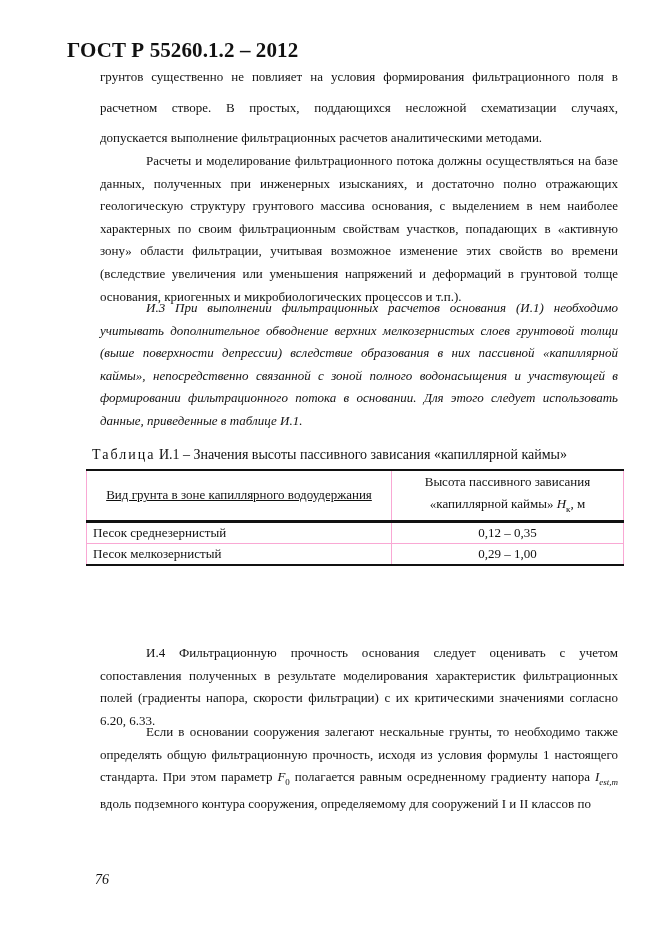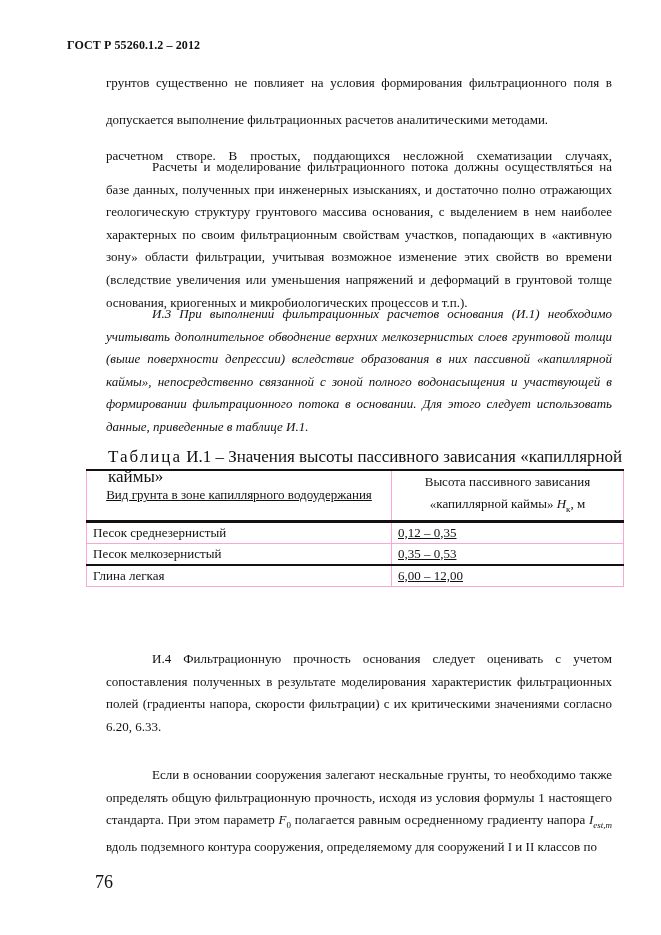--- a/index.html
+++ b/index.html
@@ -1,44 +1,44 @@
 <!DOCTYPE html>
 <html><head>
 <meta charset="utf-8">
 <style>
   html, body { margin: 0; padding: 0; background: #ffffff; }
   body { width: 661px; height: 935px; position: relative; overflow: hidden;
          font-family: "Liberation Serif", serif; color: #111; }
-  .header { position: absolute; left: 67px; top: 38px; font-size: 12px; font-weight: bold; letter-spacing: 0.1px; }
+  .header { position: absolute; left: 67px; top: 38px; font-size: 21px; font-weight: bold; letter-spacing: 0.1px; }
   .body { position: absolute; left: 92px; width: 534px; font-size: 13px; line-height: 22.6px; text-align: justify; }
-  .p { margin: 14px; text-align: justify; text-align-last: left; }
+  .p { margin: 8px; text-align: justify; text-align-last: left; }
   .ind { text-indent: 46px; }
   .full { text-align-last: justify; }
-  .cap { position: absolute; left: 108px; top: 447px; font-size: 17px; }
+  .cap { position: absolute; left: 92px; top: 447px; font-size: 14px; }
   .cap .sp { letter-spacing: 2px; }
   table { position: absolute; left: 86px; top: 469px; width: 538px; border-collapse: collapse; font-size: 13px; }
   td, th { border: 1px solid #f9a8d4; padding: 0 6px; font-weight: normal; }
   th { height: 45px; line-height: 22px; text-align: center; vertical-align: middle; border-top: 2px solid #111; border-bottom: 3px solid #111; margin-top: 20px; }
   td { height: 20px; line-height: 20px; }
-  td.v { text-align: left; text-decoration: underline; }
+  td.v { text-align: center; }
   tr.thick td { border-bottom: 2px solid #111; }
   .c1 { width: 292px; text-decoration: underline; }
-  .page { position: absolute; left: 95px; top: 872px; font-size: 18px; }
+  .page { position: absolute; left: 95px; top: 872px; font-size: 14px; font-style: italic; }
   sub { font-size: 9px; }
   i { font-style: italic; }
 </style>
 </head>
 <body>
 
 <div class="header">ГОСТ Р 55260.1.2 – 2012</div>
 
 <div class="body" style="top:58px;">
   <p class="p full">грунтов существенно не повлияет на условия формирования фильтрационного поля в</p>
+  <p class="p full">расчетном створе. В простых, поддающихся несложной схематизации случаях,</p>
   <p class="p">допускается выполнение фильтрационных расчетов аналитическими методами.</p>
-  <p class="p full">расчетном створе. В простых, поддающихся несложной схематизации случаях,</p>
 </div>
 
 <div class="body" style="top:142px;">
   <p class="p ind">Расчеты и моделирование фильтрационного потока должны осуществляться на базе данных, полученных при инженерных изысканиях, и достаточно полно отражающих геологическую структуру грунтового массива основания, с выделением в нем наиболее характерных по своим фильтрационным свойствам участков, попадающих в «активную зону» области фильтрации, учитывая возможное изменение этих свойств во времени (вследствие увеличения или уменьшения напряжений и деформаций в грунтовой толще основания, криогенных и микробиологических процессов и т.п.).</p>
 </div>
 
 <div class="body" style="top:289px;font-style:italic;">
   <p class="p ind">И.3 При выполнении фильтрационных расчетов основания (И.1) необходимо учитывать дополнительное обводнение верхних мелкозернистых слоев грунтовой толщи (выше поверхности депрессии) вследствие образования в них пассивной «капиллярной каймы», непосредственно связанной с зоной полного водонасыщения и участвующей в формировании фильтрационного потока в основании. Для этого следует использовать данные, приведенные в таблице И.1.</p>
 </div>
 
@@ -53,30 +53,26 @@
       <th><span>Высота пассивного зависания «капиллярной каймы» </span><i>H</i><sub>к</sub><span>, м</span></th>
     </tr>
   </thead>
   <tbody>
     <tr>
         <td>Песок среднезернистый</td>
         <td class="v">0,12 – 0,35</td>
       </tr>
     <tr class="thick">
         <td>Песок мелкозернистый</td>
-        <td class="v">0,35 – 0,53</td>
-      </tr>
-    <tr>
-        <td>Глина легкая</td>
-        <td class="v">6,00 – 12,00</td>
+        <td class="v">0,29 – 1,00</td>
       </tr>
   </tbody>
 </table>
 
 <div class="body" style="top:634px;">
   <p class="p ind">И.4 Фильтрационную прочность основания следует оценивать с учетом сопоставления полученных в результате моделирования характеристик фильтрационных полей (градиенты напора, скорости фильтрации) с их критическими значениями согласно 6.20, 6.33.</p>
 </div>
 
-<div class="body" style="top:750px;">
+<div class="body" style="top:713px;">
   <p class="p ind"><span>Если в основании сооружения залегают нескальные грунты, то необходимо также определять общую фильтрационную прочность, исходя из условия формулы 1 настоящего стандарта. При этом параметр </span><i>F</i><sub>0</sub><span> полагается равным осредненному градиенту напора </span><i>I</i><sub><i>est,m</i></sub><span> вдоль подземного контура сооружения, определяемому для сооружений I и II классов по</span></p>
 </div>
 
 <div class="page">76</div>
 
 </body></html>

